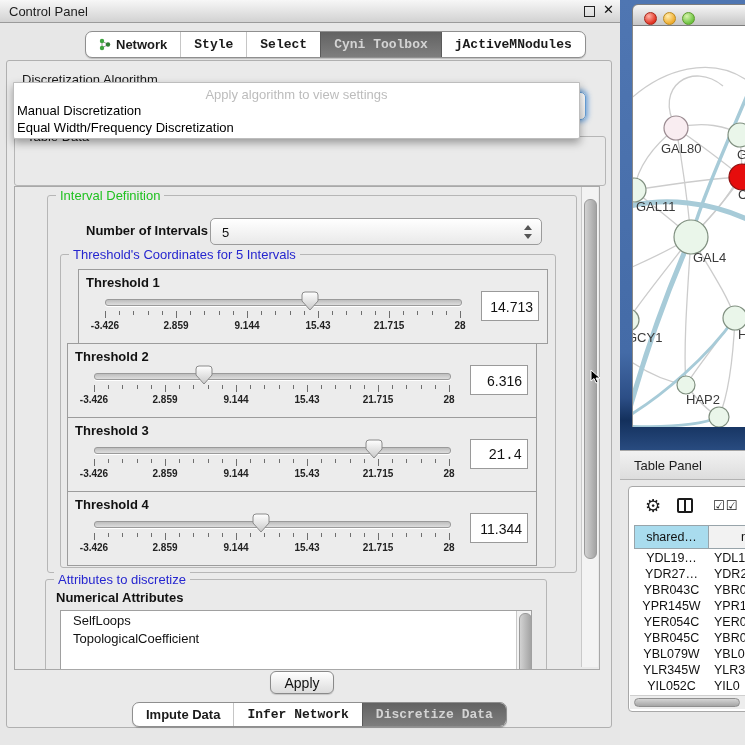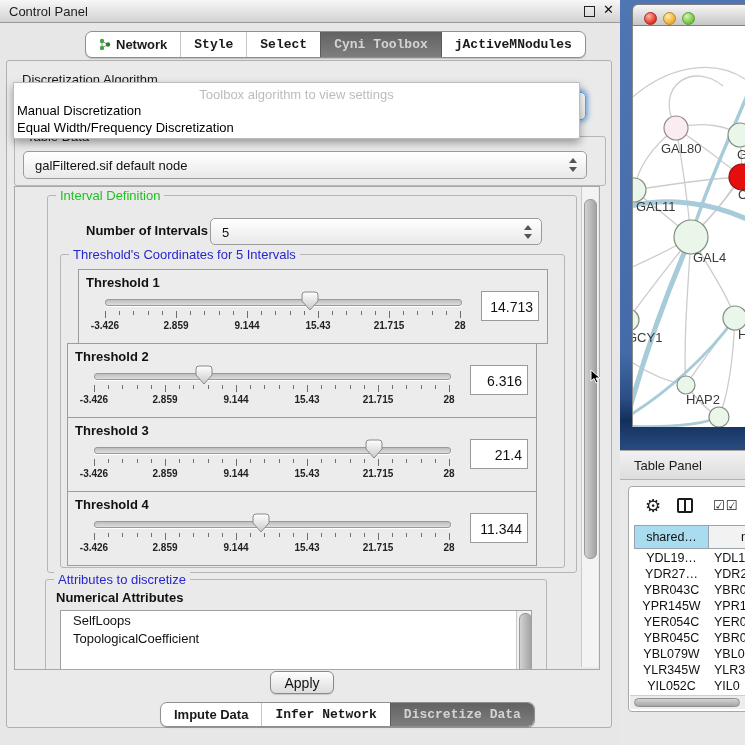--- a/index.html
+++ b/index.html
@@ -168,52 +168,45 @@
 
 <span class="abs" style="left:22px;top:72px;font-size:13px;color:#1a1a1a;z-index:1;">Discretization Algorithm</span>
 <div class="abs combo focused" style="left:22px;top:92px;width:562px;height:26px;z-index:2;">
   <span class="spin">
       <i class="up"></i>
       <i class="dn"></i>
     </span>
 </div>
 
 <div class="abs popup">
-  <div class="prompt">Toolbox algorithm to view settings</div>
+  <div class="prompt">Apply algorithm to view settings</div>
   <div id="dropdownOpts">
       <div class="opt b" style="top: 20px;">Manual Discretization</div>
       <div class="opt" style="top: 37px;">Equal Width/Frequency Discretization</div>
     </div>
 </div>
 
 <div class="abs group" style="left:14px;top:136px;width:590px;height:48px;">
   <span class="gtitle">Table Data</span>
-  <div class="combo" style="left:8px;top:14px;width:562px;height:26px;">
-    <span class="cval">galFiltered.sif default node</span>
-    <span class="spin">
-        <i class="up"></i>
-        <i class="dn"></i>
-      </span>
-  </div>
 </div>
 
 <div class="abs scroll-area">
 
   <div class="group" style="left:32px;top:8px;width:528px;height:376px;">
     <span class="gtitle green">Interval Definition</span>
     <span style="position:absolute;left:38px;top:27px;font-size:13px;font-weight:bold;color:#111;">Number of Intervals</span>
     <div class="combo" style="left:162px;top:22px;width:330px;height:25px;">
       <span class="cval">5</span>
       <span class="spin">
           <i class="up"></i>
           <i class="dn"></i>
         </span>
     </div>
 
-    <div class="group" style="left:12px;top:58px;width:494px;height:312px;padding-left:9px;">
+    <div class="group" style="left:12px;top:58px;width:494px;height:312px;">
       <span class="gtitle blue">Threshold's Coordinates for 5 Intervals</span>
       <div id="thresholds">
           <div class="tpanel" style="top: 14px; margin-left: 11px;">
             <span class="tlabel">Threshold 1</span>
             <div class="track"></div>
             <div class="tick major" style="left: 26px;"></div>
             <div class="tick minor" style="left: 40.2px;"></div>
             <div class="tick minor" style="left: 54.4px;"></div>
             <div class="tick minor" style="left: 68.6px;"></div>
             <div class="tick minor" style="left: 82.8px;"></div>
@@ -338,21 +331,21 @@
             <div class="ticklabel" style="left: 381px;">28</div>
             <div class="thumb" style="left: 297.444px;"><svg width="18" height="20" viewBox="0 0 18 20">
                 <defs>
                   <linearGradient id="g2" x1="0" y1="0" x2="0" y2="1">
                     <stop offset="0" stop-color="#ffffff"></stop>
                     <stop offset="1" stop-color="#c9c9c9"></stop>
                   </linearGradient>
                 </defs>
                 <path d="M1,4 Q1,1 4,1 L14,1 Q17,1 17,4 L17,10 L9,19 L1,10 Z" fill="url(#g2)" stroke="#8a8a8a" stroke-width="1"></path>
               </svg></div>
-            <div class="vbox" style="left: 402px;">21.4</div>
+            <div class="vbox" style="left: 402px; font-family: Liberation Mono, monospace;">21.4</div>
           </div>
           <div class="tpanel" style="top: 236px;">
             <span class="tlabel">Threshold 4</span>
             <div class="track"></div>
             <div class="tick major" style="left: 26px;"></div>
             <div class="tick minor" style="left: 40.2px;"></div>
             <div class="tick minor" style="left: 54.4px;"></div>
             <div class="tick minor" style="left: 68.6px;"></div>
             <div class="tick minor" style="left: 82.8px;"></div>
             <div class="tick major" style="left: 97px;"></div>
@@ -411,21 +404,21 @@
     </div>
   </div>
 
   <div class="vscroll" style="left:566px;top:0;width:16px;height:480px;">
     <div class="thumb" style="top:12px;height:358px;"></div>
   </div>
 </div>
 
 <button class="pushbtn" style="left:270px;top:671px;width:64px;height:23px;">Apply</button>
 
-<div class="abs" style="left:160px;top:702px;">
+<div class="abs" style="left:132px;top:702px;">
   <div class="tabpill" style="height:23px;" id="bottomTabs">
       <div class="tab">
         <span>Impute Data</span>
       </div>
       <div class="tab">
         <span>Infer Network</span>
       </div>
       <div class="tab selected">
         <span>Discretize Data</span>
       </div>

